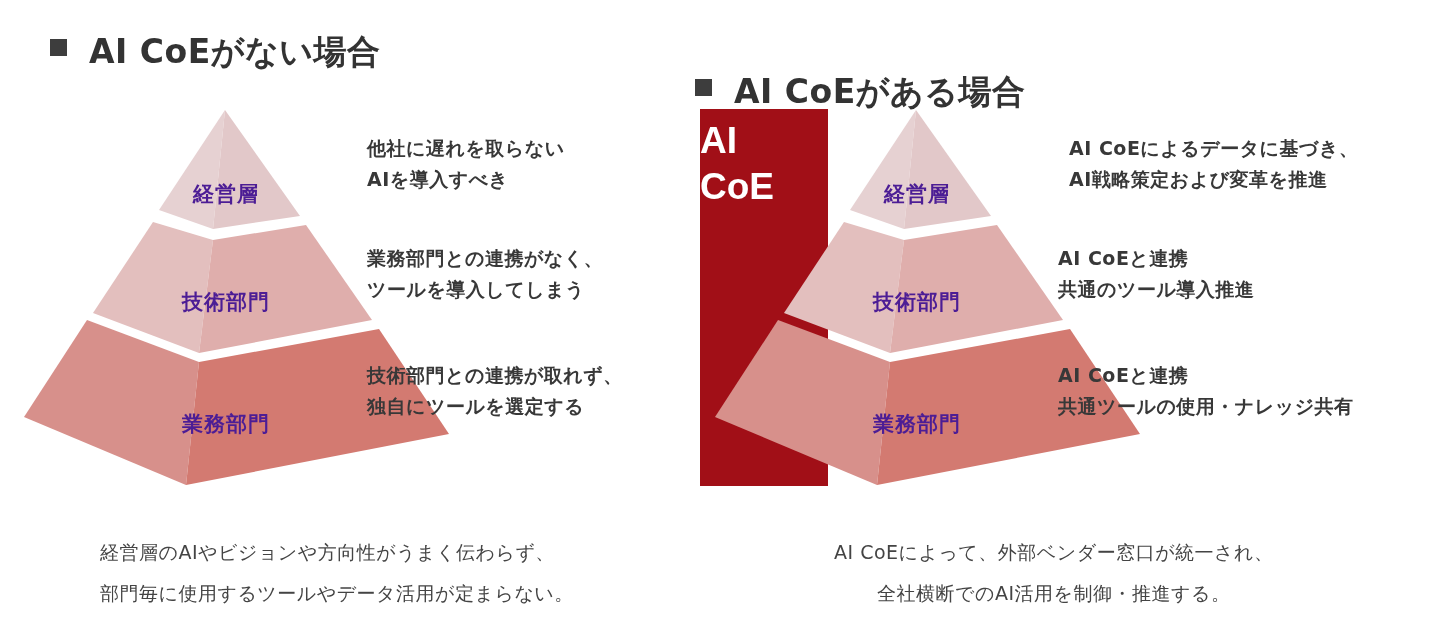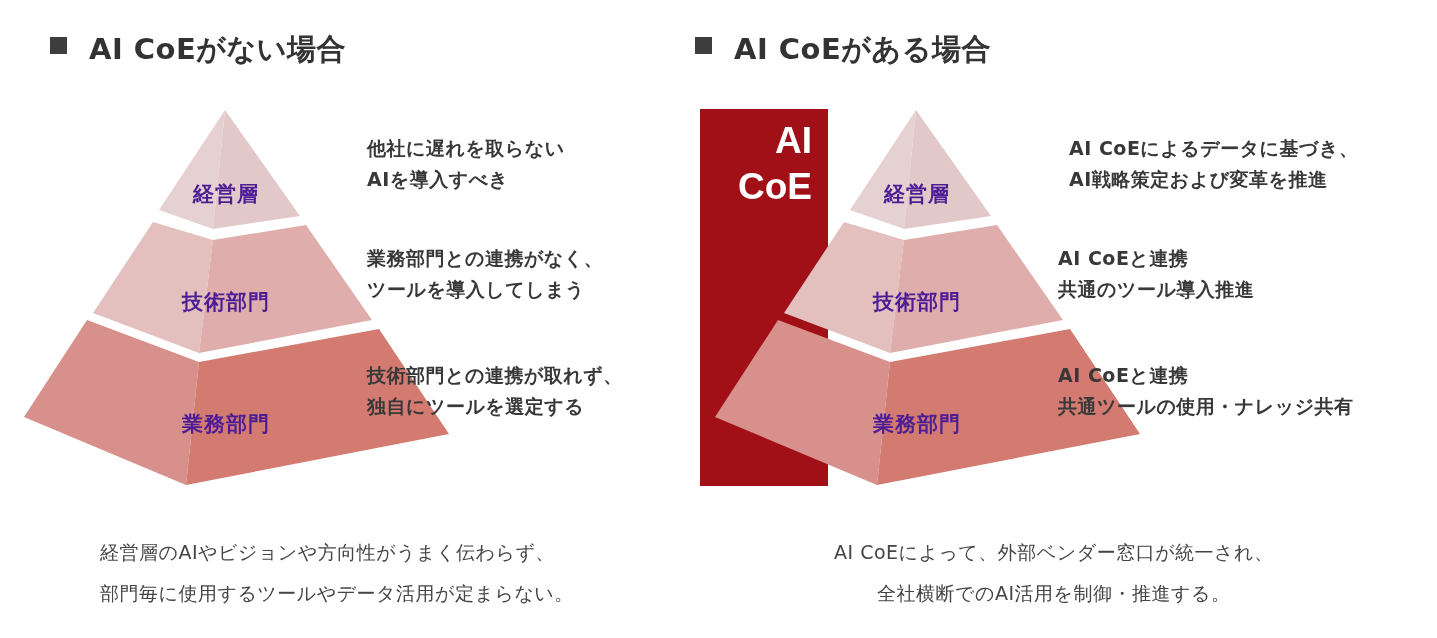--- a/index.html
+++ b/index.html
@@ -1,31 +1,31 @@
 <!DOCTYPE html>
 <html><head>
 <meta charset="utf-8">
 <style>
   html, body { margin:0; padding:0; background:#ffffff; }
   body { width:1437px; height:638px; position:relative; overflow:hidden;
          font-family:"DejaVu Sans","Liberation Sans",sans-serif; color:#3a3a3a; }
-  .heading { position:absolute; top:30px; font-size:29px; font-weight:bold; color:#333333;
+  .heading { position:absolute; top:30px; font-size:33px; font-weight:bold; color:#333333;
              letter-spacing:0.5px; white-space:nowrap; }
   .heading .sq { display:inline-block; width:17px; height:17px; background:#3d3d3d;
                  margin-right:22px; vertical-align:middle; position:relative; top:-6px; }
   svg.pyr { position:absolute; left:0; top:0; }
   .tier-label { position:absolute; font-size:21px; font-weight:bold; color:#4c1d95;
                 white-space:nowrap; transform:translateX(-50%); letter-spacing:1px; }
   .note { position:absolute; font-size:19px; font-weight:bold; color:#383838;
           line-height:31px; white-space:nowrap; letter-spacing:0.5px; }
   .summary { position:absolute; font-size:19px; color:#444444; line-height:41px;
              white-space:nowrap; letter-spacing:0.5px; }
   .coe-bar { position:absolute; left:700px; top:109px; width:128px; height:377px;
              background:#a10f17; }
-  .coe-text { position:absolute; left:700px; top:118px; width:112px; text-align:right;
+  .coe-text { position:absolute; left:700px; top:118px; width:112px; text-align:left;
               color:#ffffff; font-size:37px; font-weight:bold; line-height:46px;
               font-family:"Liberation Sans","DejaVu Sans",sans-serif; }
 </style>
 </head>
 <body>
 
 <div class="heading" style="left:50px;">
   <span class="sq"></span><span>AI CoEがない場合</span>
 </div>
 
@@ -62,21 +62,21 @@
 <div class="note" style="left:367px; top:360px;">
   <div>技術部門との連携が取れず、</div>
   <div>独自にツールを選定する</div>
 </div>
 
 <div class="summary" style="left:100px; top:532px;">
   <div>経営層のAIやビジョンや方向性がうまく伝わらず、</div>
   <div>部門毎に使用するツールやデータ活用が定まらない。</div>
 </div>
 
-<div class="heading" style="left:695px;">
+<div class="heading" style="left:695px;margin-top:40px;">
   <span class="sq"></span><span>AI CoEがある場合</span>
 </div>
 
 <div class="coe-bar"></div>
 <div class="coe-text">
   <div>AI</div>
   <div>CoE</div>
 </div>
 
 <svg class="pyr" width="1437" height="638">

